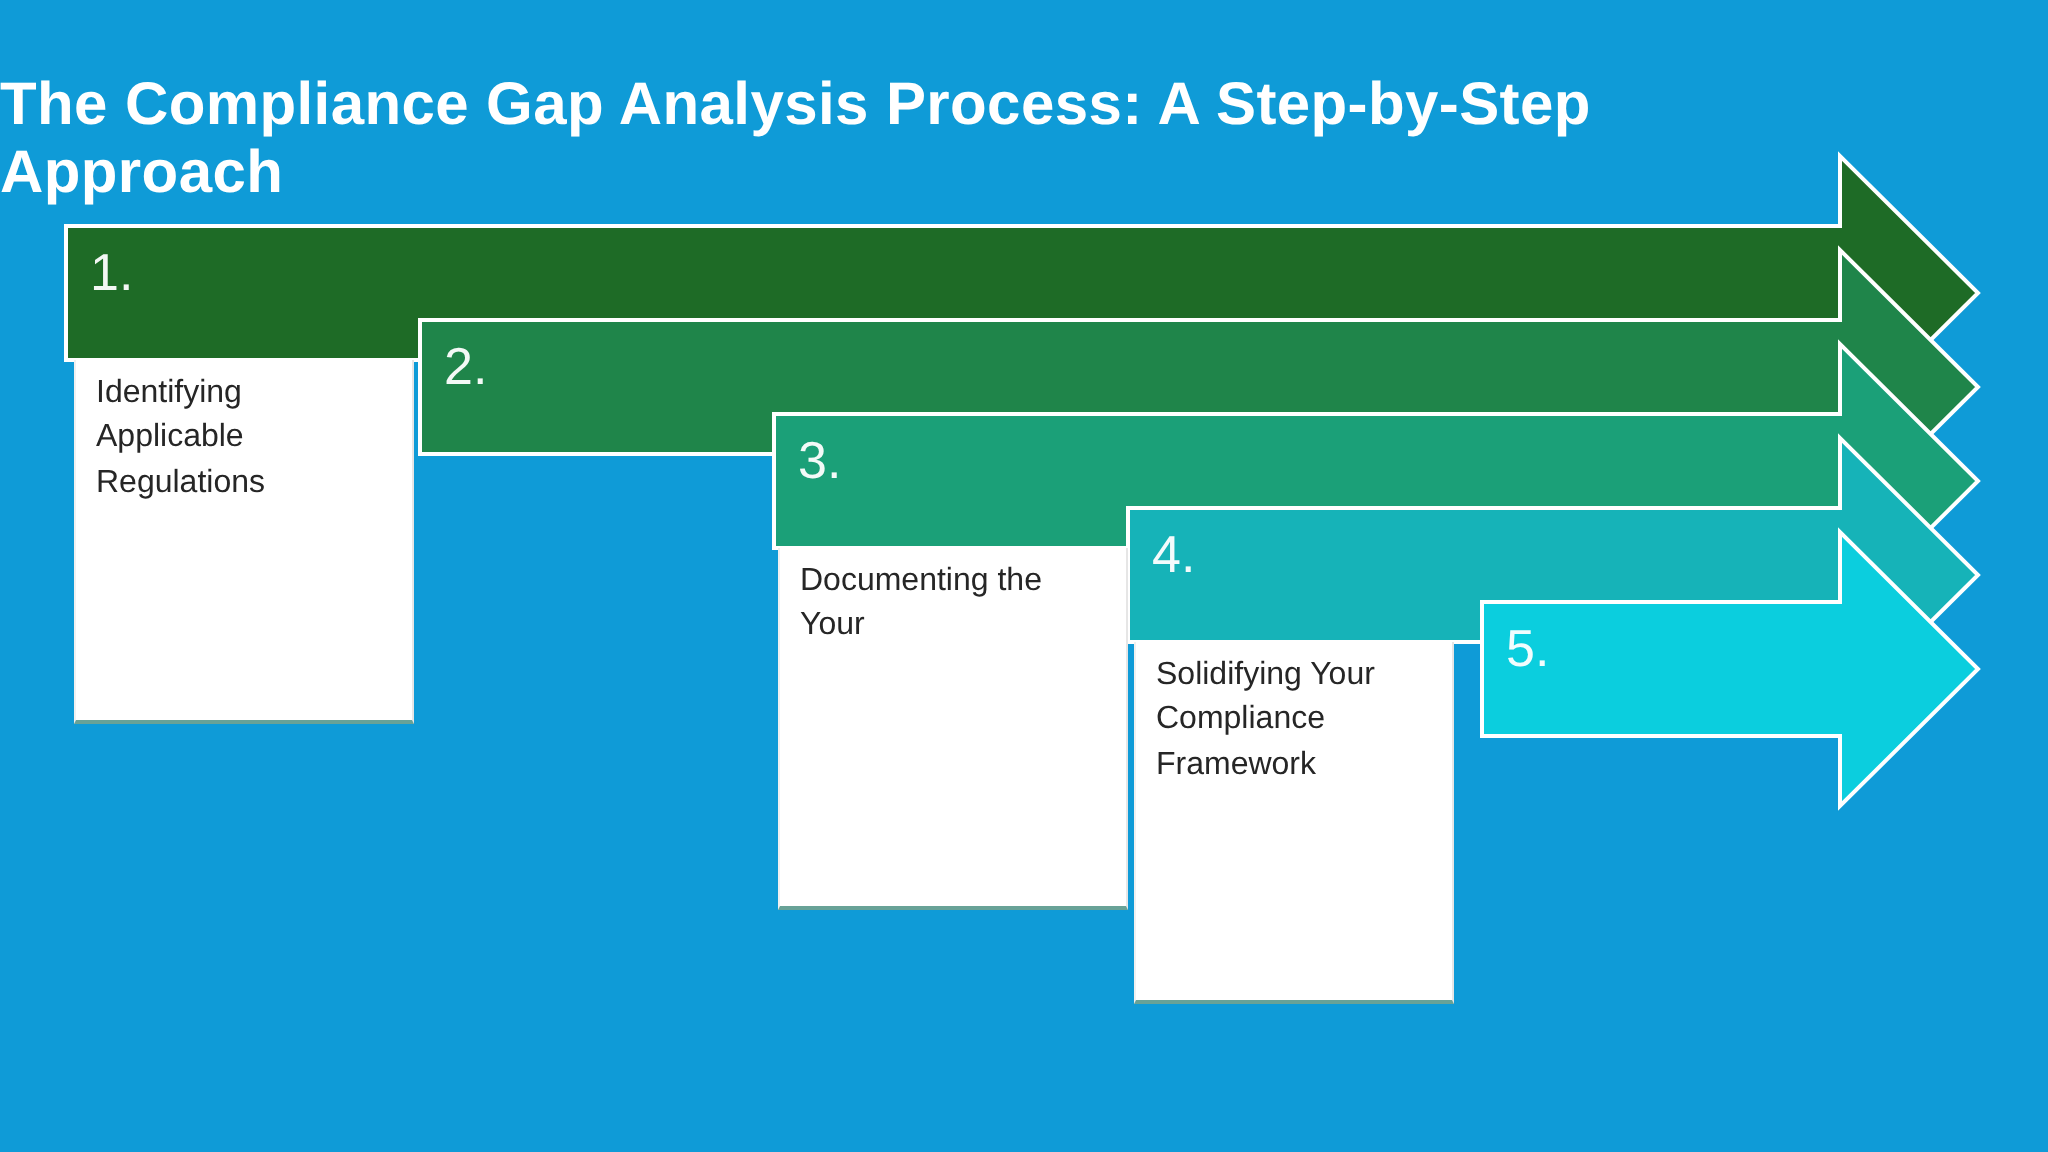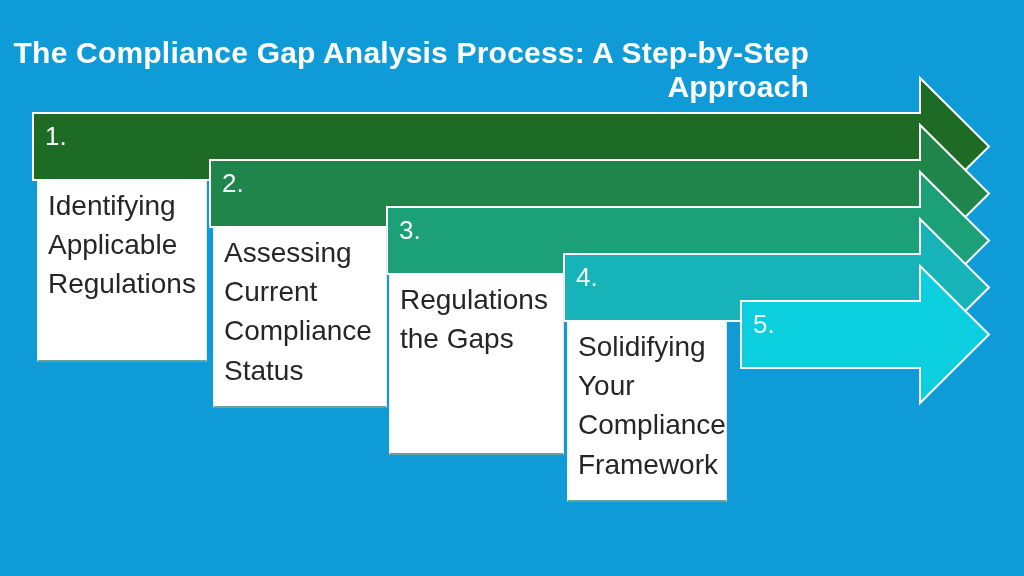--- a/index.html
+++ b/index.html
@@ -3,32 +3,32 @@
 <meta charset="utf-8">
 <style>
   html,body { margin:0; padding:0; }
   .stage {
     position:relative; width:1024px; height:576px; overflow:hidden;
     background:#0f9bd7;
     font-family:"Liberation Sans", sans-serif;
   }
   .title {
     position:absolute; top:36px; left:0; width:809px;
-    text-align:right; font-size:30px; font-weight:bold;
+    text-align:left; font-size:30px; font-weight:bold;
     color:#ffffff; letter-spacing:0.2px;
   }
   .arrows { position:absolute; left:0; top:0; }
   .arrows polygon { stroke:#ffffff; stroke-width:2; stroke-linejoin:miter; }
   .step-num {
     position:absolute; color:rgba(255,255,255,0.95);
     font-size:26px; line-height:1;
   }
   .step-box {
     position:absolute; background:#ffffff; box-sizing:border-box;
-    padding:6px 15px 0 10px; font-size:28px; line-height:1.4;
+    padding:6px 15px 0 10px; font-size:16px; line-height:1.4;
     color:#262626;
     border-left:1px solid #f0f0f0; border-right:1px solid #e6e6e6;
     border-bottom:2px solid rgba(23,112,96,0.65);
   }
   
   #num1 { left:45px;  top:123px; }
   #num2 { left:222px; top:170px; }
   #num3 { left:399px; top:217px; }
   #num4 { left:576px; top:264px; }
   #num5 { left:753px; top:311px; }
@@ -53,17 +53,16 @@
     <polygon points="741,301 920,301 920,266 989,334.5 920,403 920,368 741,368" fill="#0bcede"></polygon>
   </svg>
 
   <div id="num1" class="step-num">1.</div>
   <div id="num2" class="step-num">2.</div>
   <div id="num3" class="step-num">3.</div>
   <div id="num4" class="step-num">4.</div>
   <div id="num5" class="step-num">5.</div>
 
   <div id="box1" class="step-box">Identifying Applicable Regulations</div>
-  <div id="box2" class="step-box">Assessing Current Compliance Status</div>
-  <div id="box3" class="step-box">Regulations the Gaps</div>
+  <div id="box3" class="step-box">Documenting the Your</div>
   <div id="box4" class="step-box">Solidifying Your Compliance Framework</div>
 
 </div>
 
 </body></html>

